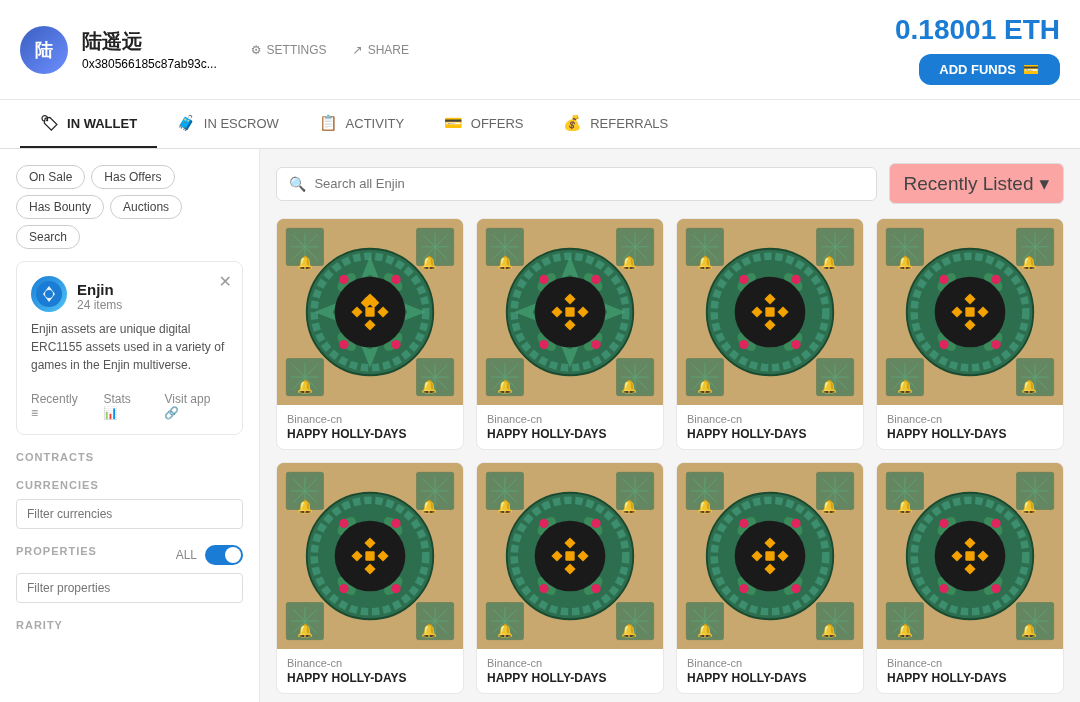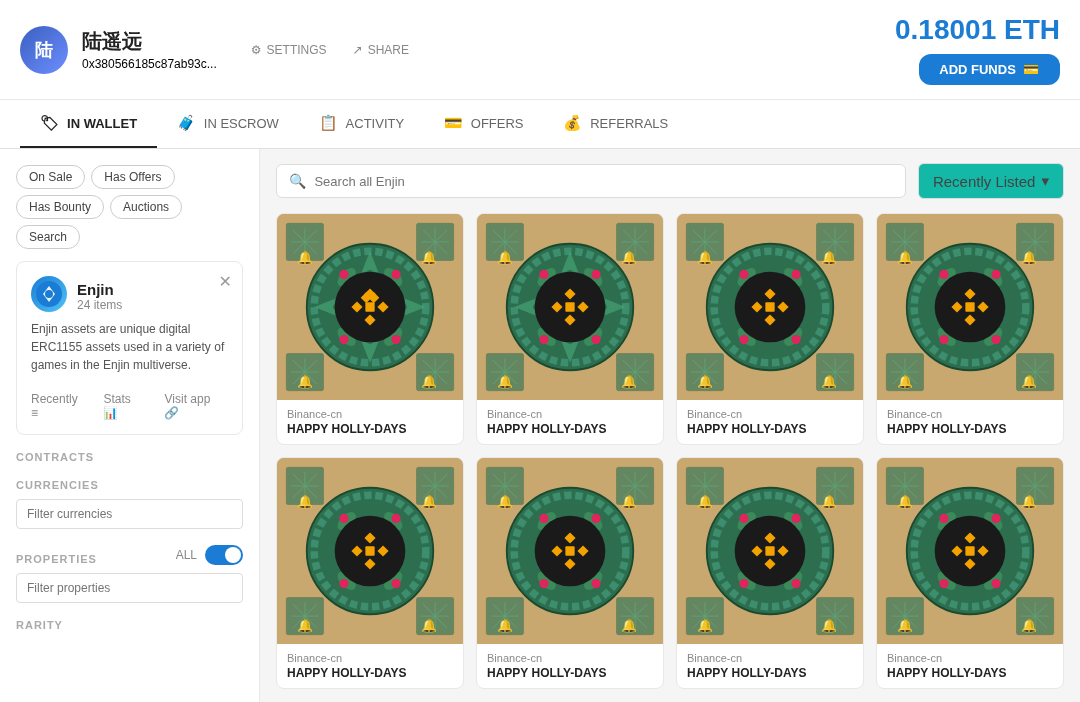--- a/index.html
+++ b/index.html
@@ -37,34 +37,34 @@
     .collection-name { font-size: 15px; font-weight: 700; color: #222; }
     .collection-items { font-size: 12px; color: #888; }
     .collection-desc { font-size: 12px; color: #555; line-height: 1.5; margin-bottom: 18px; }
     .collection-links { display: flex; gap: 16px; font-size: 12px; color: #888; }
     .collection-link { display: flex; align-items: center; gap: 4px; cursor: pointer; color: #888; }
     .close-btn { position: absolute; top: 10px; right: 10px; background: none; border: none; cursor: pointer; color: #999; font-size: 16px; }
 
     .sidebar-section-title { font-size: 11px; font-weight: 700; color: #aaa; letter-spacing: 1px; text-transform: uppercase; margin: 16px 0 8px 0; }
     .filter-input { width: 100%; border: 1px solid #ddd; border-radius: 4px; padding: 7px 10px; font-size: 12px; color: #555; outline: none; }
 
-    .properties-row { display: flex; align-items: flex-end; justify-content: space-between; margin: 16px 0 8px 0; }
+    .properties-row { display: flex; align-items: flex-start; justify-content: space-between; margin: 16px 0 8px 0; }
     .properties-label { font-size: 11px; font-weight: 700; color: #aaa; letter-spacing: 1px; text-transform: uppercase; }
     .properties-right { display: flex; align-items: center; gap: 8px; }
     .all-label { font-size: 12px; color: #888; }
     .toggle { width: 38px; height: 20px; background: #1a7cd4; border-radius: 10px; position: relative; cursor: pointer; }
     .toggle-knob { width: 16px; height: 16px; background: white; border-radius: 50%; position: absolute; top: 2px; right: 2px; transition: right 0.2s; }
 
     
     .content { flex: 1; overflow-y: auto; padding: 14px 16px; }
     .search-sort-bar { display: flex; align-items: center; justify-content: space-between; margin-bottom: 14px; gap: 12px; }
     .search-box { flex: 1; display: flex; align-items: center; border: 1px solid #ddd; border-radius: 6px; padding: 8px 12px; background: #fff; gap: 8px; }
     .search-box input { border: none; outline: none; font-size: 13px; color: #555; flex: 1; background: transparent; }
     .search-icon { color: #aaa; font-size: 14px; }
-    .sort-btn { display: flex; align-items: center; gap: 6px; border: 1px solid #ddd; border-radius: 6px; padding: 8px 14px; background: #14b8a6; cursor: pointer; font-size: 15px; color: #444; white-space: nowrap; }
+    .sort-btn { display: flex; align-items: center; gap: 6px; border: 1px solid #ddd; border-radius: 6px; padding: 8px 14px; background: #fca5a5; cursor: pointer; font-size: 19px; color: #444; white-space: nowrap; }
 
     
     .nft-grid { display: grid; grid-template-columns: repeat(4, 1fr); gap: 12px; }
     .nft-card { background: #fff; border: 1px solid #e8e8e8; border-radius: 8px; overflow: hidden; cursor: pointer; transition: box-shadow 0.2s; }
     .nft-image { width: 100%; aspect-ratio: 1; background: #c8a96e; position: relative; display: flex; align-items: center; justify-content: center; overflow: hidden; }
     .nft-info { padding: 8px 10px; }
     .nft-collection { font-size: 11px; color: #888; margin-bottom: 2px; }
     .nft-name { font-size: 12px; font-weight: 600; color: #222; }
 
     

